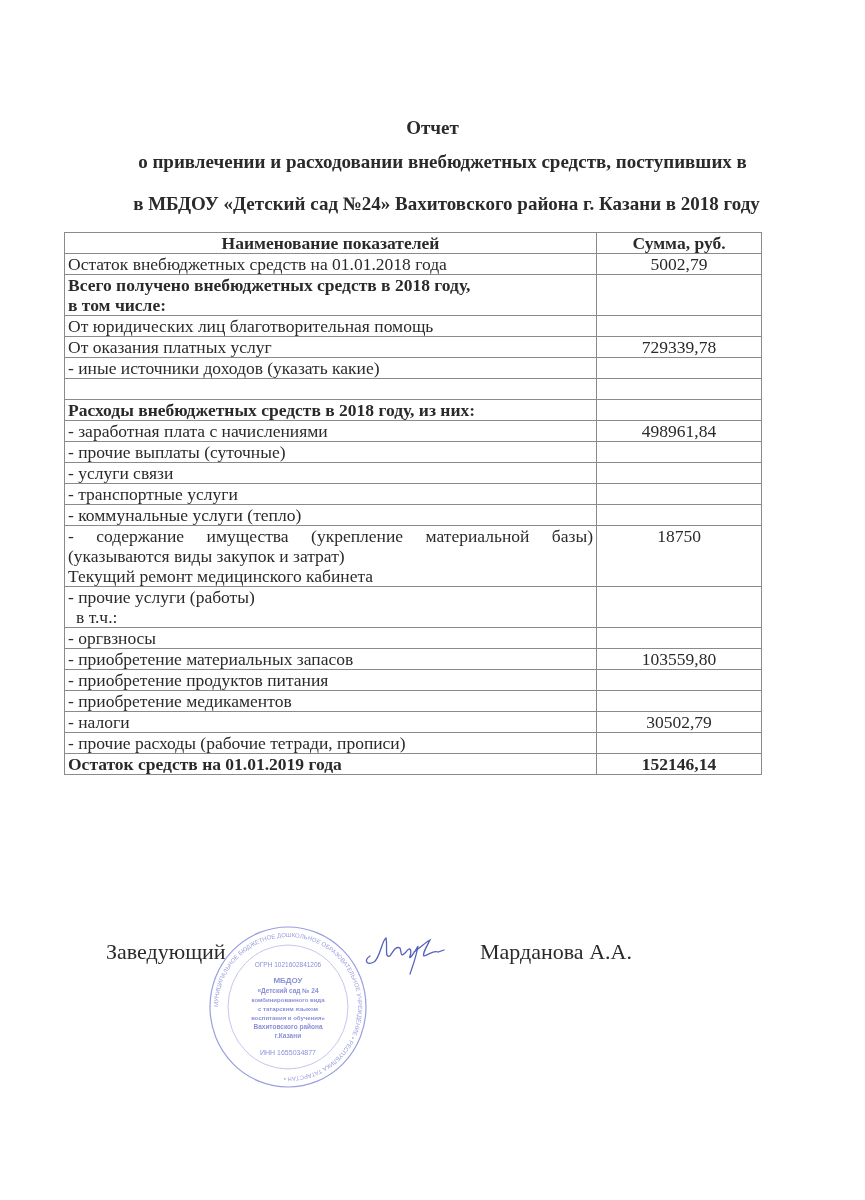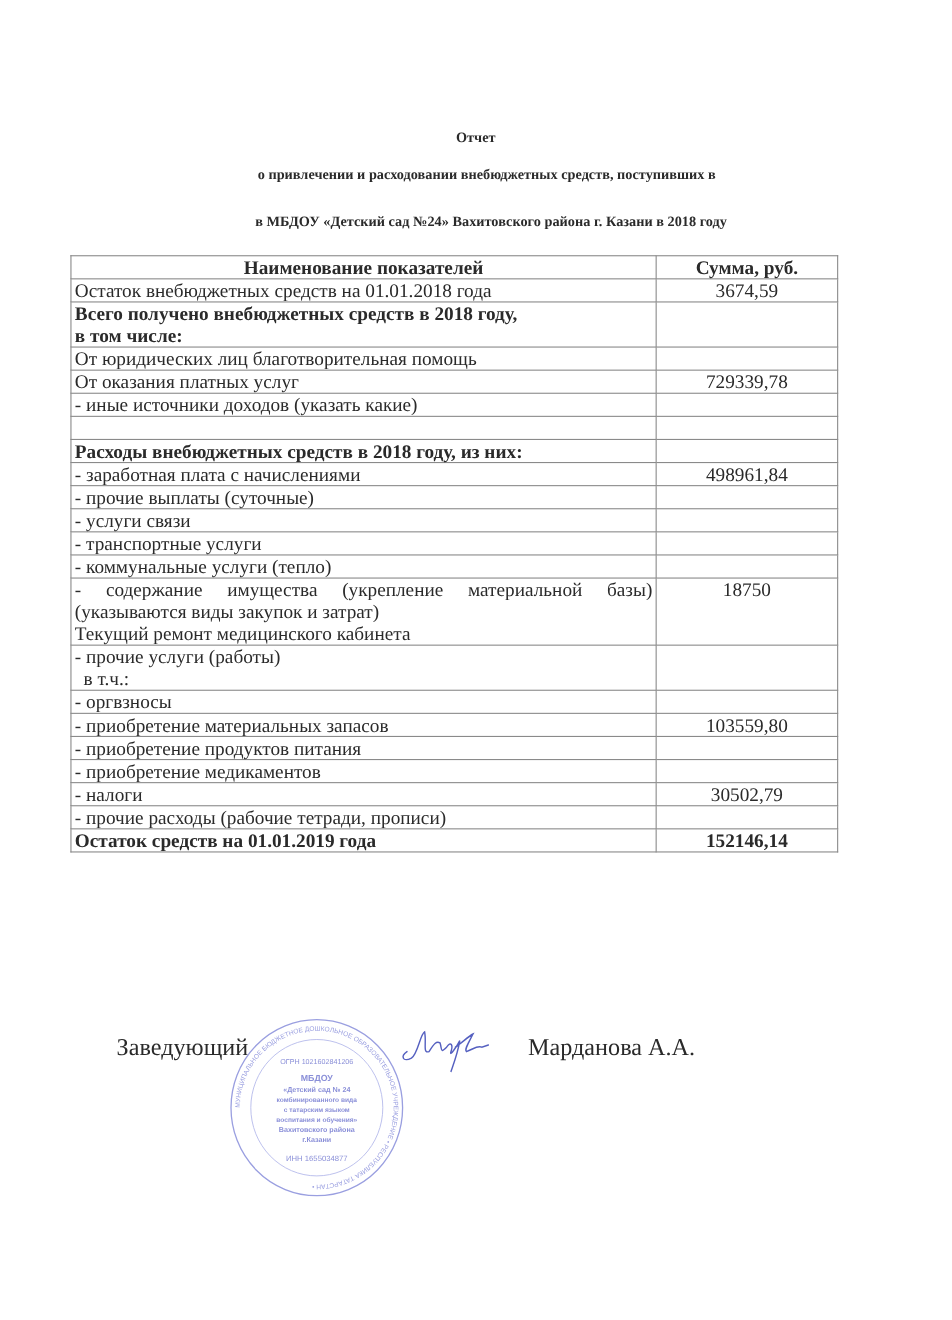--- a/index.html
+++ b/index.html
@@ -2,21 +2,21 @@
 <html><head>
   <meta charset="utf-8">
   <style>
     html, body { margin: 0; padding: 0; }
     body {
       width: 865px; height: 1200px; background: #ffffff; position: relative; overflow: hidden;
       font-family: "Liberation Serif", serif; color: #2a2a2a;
     }
     .title {
       position: absolute; left: 0; width: 865px; text-align: center;
-      font-weight: bold; font-size: 13px;
+      font-weight: bold; font-size: 19px;
     }
     #t1 { top: 117px; }
     #t2 { top: 151px; left: 10px; }
     #t3 { top: 193px; left: 14px; }
     table.report {
       position: absolute; left: 64px; top: 232px; width: 698px;
       border-collapse: collapse; font-size: 17.5px; line-height: 20px;
     }
     table.report td {
       border: 1px solid #8a8a8a; padding: 0 3px; vertical-align: top;
@@ -41,21 +41,21 @@
 <div id="t3" class="title">в МБДОУ «Детский сад №24» Вахитовского района г. Казани в 2018 году</div>
 
 <table class="report">
   <tbody>
       <tr class="hdr">
     <td>Наименование показателей</td>
     <td class="val">Сумма, руб.</td>
   </tr>
   <tr>
     <td>Остаток внебюджетных средств на 01.01.2018 года</td>
-    <td class="val">3674,59</td>
+    <td class="val">5002,79</td>
   </tr>
   <tr>
     <td class="bold">
       <div>Всего получено внебюджетных средств в 2018 году,</div>
       <div>в том числе:</div>
     </td>
     <td class="val"></td>
   </tr>
   <tr>
     <td>От юридических лиц благотворительная помощь</td>

